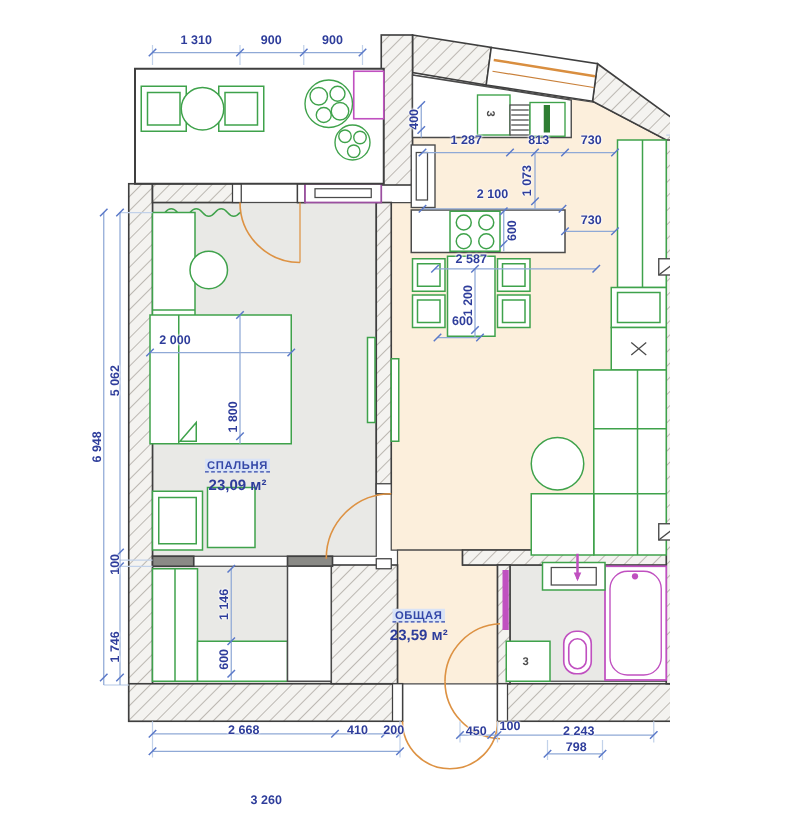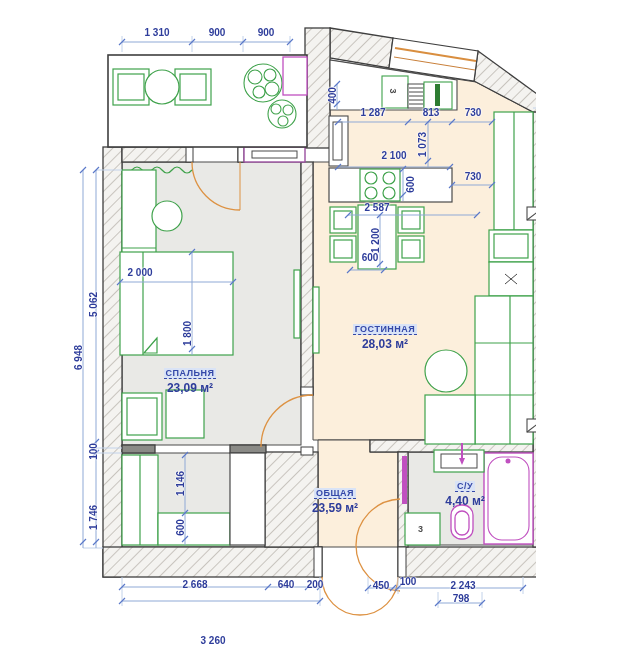--- a/index.html
+++ b/index.html
@@ -304,41 +304,33 @@
   <div class="lbl vdim" style="left:540px;top:360px;">2 700</div>
   <div class="lbl vdim" style="left:540px;top:451px;">900</div>
   <div class="lbl vdim" style="left:540px;top:496px;">100</div>
   <div class="lbl vdim" style="left:540px;top:519px;">800</div>
   <div class="lbl vdim" style="left:540px;top:550px;">160</div>
   <div class="lbl vdim" style="left:558px;top:265px;">6 475</div>
   <div class="lbl vdim" style="left:558px;top:451px;">100</div>
   <div class="lbl vdim" style="left:558px;top:512px;">1 800</div>
 
   <div class="lbl" style="left:172px;top:579px;">2 668</div>
-  <div class="lbl" style="left:263px;top:579px;">640</div>
+  <div class="lbl" style="left:263px;top:579px;">410</div>
   <div class="lbl" style="left:292px;top:579px;">200</div>
   <div class="lbl" style="left:190px;top:592px;margin-top:43px;">3 260</div>
   <div class="lbl" style="left:358px;top:580px;">450</div>
   <div class="lbl" style="left:385px;top:576px;">100</div>
   <div class="lbl" style="left:440px;top:580px;">2 243</div>
   <div class="lbl" style="left:438px;top:593px;">798</div>
 
-  <div class="room" style="left:340px;top:318px;width:90px;">
-    <span class="room-name">ГОСТИННАЯ</span>
-    <div class="room-area">28,03 м²</div>
-  </div>
   <div class="room" style="left:145px;top:362px;width:90px;">
     <span class="room-name">СПАЛЬНЯ</span>
     <div class="room-area">23,09 м²</div>
   </div>
   <div class="room" style="left:290px;top:482px;width:90px;">
     <span class="room-name">ОБЩАЯ</span>
     <div class="room-area">23,59 м²</div>
   </div>
-  <div class="room" style="left:420px;top:475px;width:90px;">
-    <span class="room-name">С/У</span>
-    <div class="room-area">4,40 м²</div>
-  </div>
 
   <div class="marker" style="left:390px;top:86px;transform:rotate(90deg);">3</div>
   <div class="marker" style="left:418px;top:524px;">3</div>
 
 </div>
 
 </body></html>

